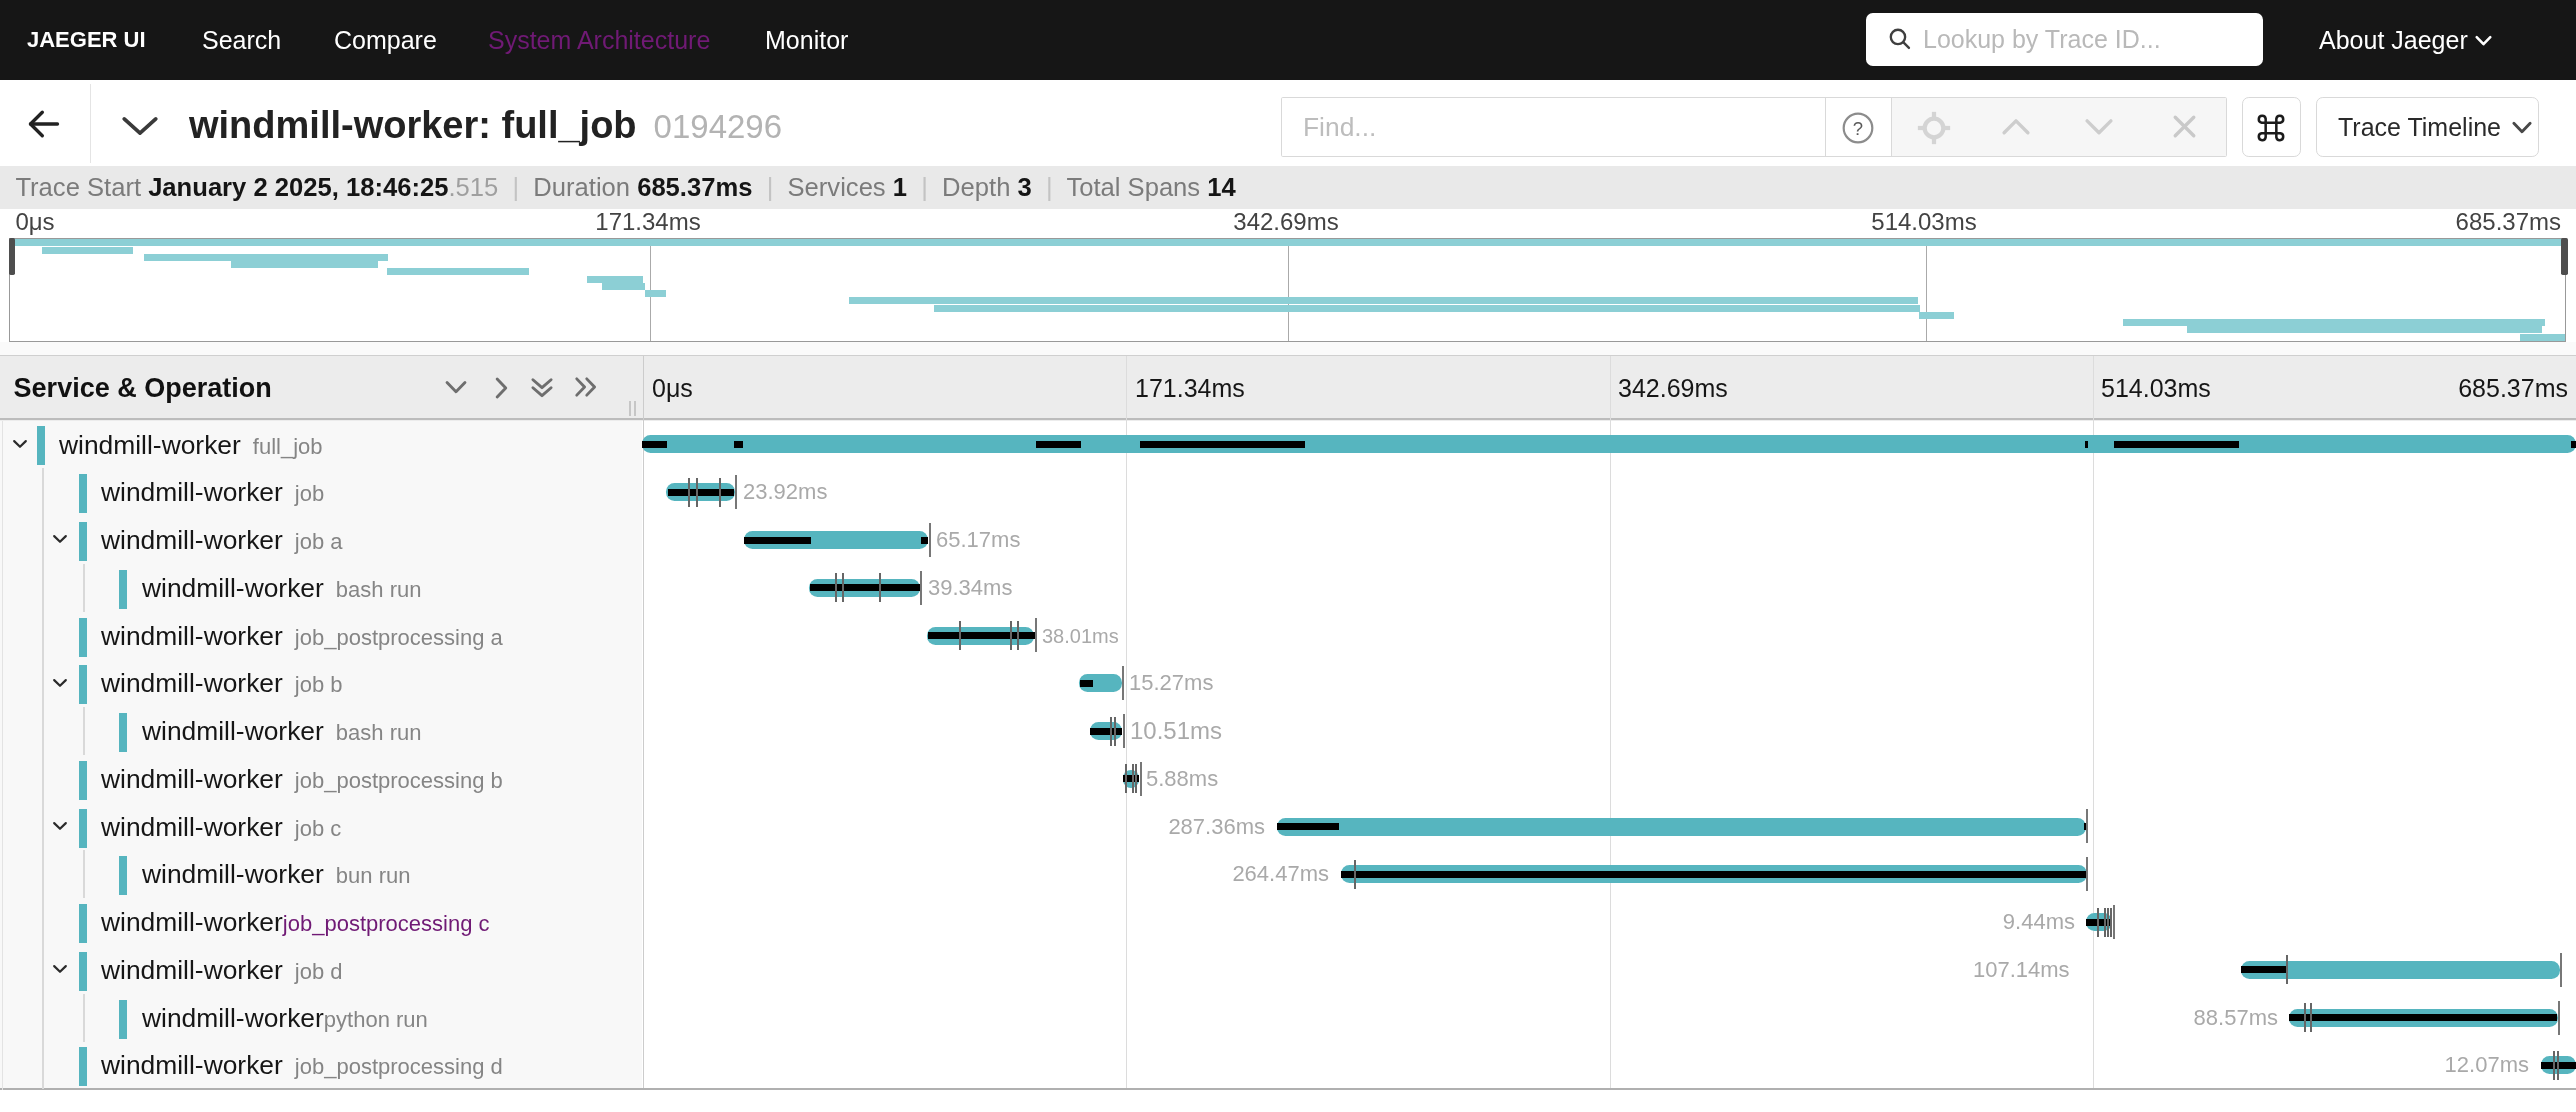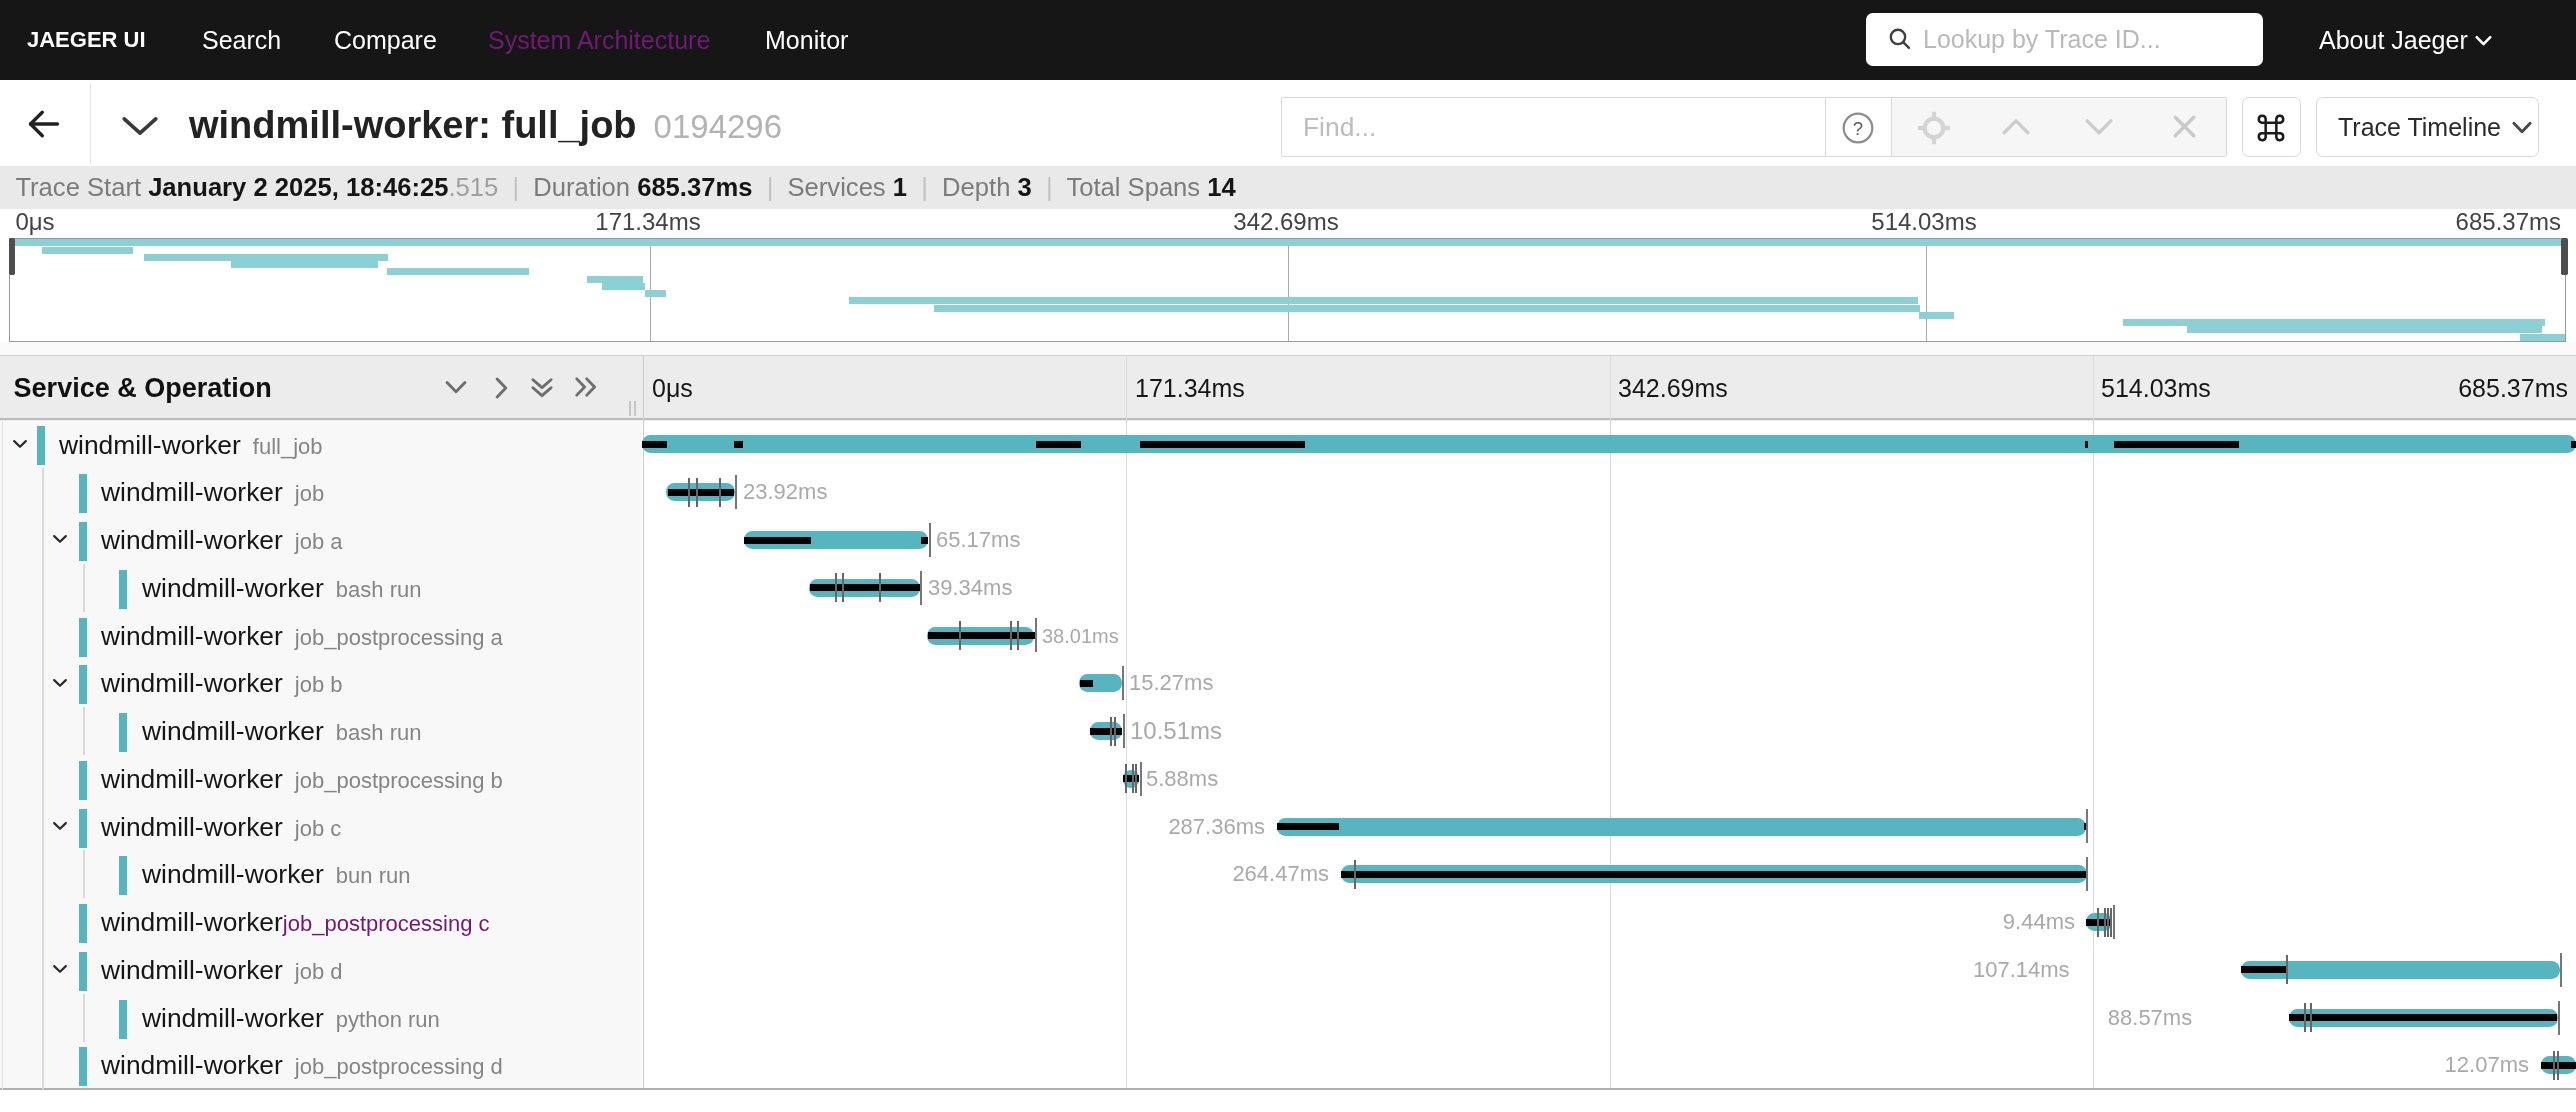--- a/index.html
+++ b/index.html
@@ -245,26 +245,26 @@
     <polyline points="2.6,4.8 9.5,11.52 16.4,4.8" fill="none" stroke="#2b2b2b" stroke-width="2.6" stroke-linecap="round" stroke-linejoin="round"></polyline>
   </svg>
 <div class="abs" style="left:79px;top:952px;width:7.7px;height:39px;background:#56b5bf"></div>
 <div class="abs" style="left:101px;top:946px;height:48px;line-height:48px;font-size:26.4px;color:#161616;white-space:nowrap">windmill-worker<span style="font-size:22px;color:#858585;margin-left:12px">job d</span></div>
 <div class="abs" style="left:2241px;top:961px;width:319px;height:18px;background:#56b5bf;border-radius:8.5px"></div>
 <div class="abs" style="left:2241px;top:966px;width:47px;height:6.8px;background:#000"></div>
 <div class="abs" style="left:2286px;top:955px;width:1.7px;height:29px;background:#666"></div>
 <div class="abs" style="left:2560px;top:953px;width:1.7px;height:34px;background:#777"></div>
 <div class="abs" style="left:1973px;width:256px;text-align:left;top:946px;height:48px;line-height:48px;font-size:22px;color:#a9a9a9">107.14ms</div>
 <div class="abs" style="left:119px;top:1000px;width:7.7px;height:39px;background:#56b5bf"></div>
-<div class="abs" style="left:142px;top:994px;height:48px;line-height:48px;font-size:26.4px;color:#161616;white-space:nowrap">windmill-worker<span style="font-size:22px;color:#858585;margin-left:12px">python run</span></div>
+<div class="abs" style="left:142px;top:994px;height:48px;line-height:48px;font-size:26.4px;color:#161616;white-space:nowrap">windmill-worker<span style="font-size:22px;color:#858585;">python run</span></div>
 <div class="abs" style="left:2289px;top:1009px;width:269px;height:18px;background:#56b5bf;border-radius:8.5px"></div>
 <div class="abs" style="left:2289px;top:1014px;width:268px;height:6.8px;background:#000"></div>
 <div class="abs" style="left:2304px;top:1003px;width:1.7px;height:29px;background:#666"></div>
 <div class="abs" style="left:2310px;top:1003px;width:1.7px;height:29px;background:#666"></div>
 <div class="abs" style="left:2558px;top:1001px;width:1.7px;height:34px;background:#777"></div>
-<div class="abs" style="left:2022px;width:256px;text-align:center;top:994px;height:48px;line-height:48px;font-size:22px;color:#a9a9a9">88.57ms</div>
+<div class="abs" style="left:2022px;width:256px;text-align:right;top:994px;height:48px;line-height:48px;font-size:22px;color:#a9a9a9">88.57ms</div>
 <div class="abs" style="left:79px;top:1047px;width:7.7px;height:39px;background:#56b5bf"></div>
 <div class="abs" style="left:101px;top:1041px;height:48px;line-height:48px;font-size:26.4px;color:#161616;white-space:nowrap">windmill-worker<span style="font-size:22px;color:#858585;margin-left:12px">job_postprocessing d</span></div>
 <div class="abs" style="left:2541px;top:1056px;width:35px;height:18px;background:#56b5bf;border-radius:8.5px"></div>
 <div class="abs" style="left:2541px;top:1062px;width:35px;height:6.8px;background:#000"></div>
 <div class="abs" style="left:2553px;top:1051px;width:1.7px;height:29px;background:#666"></div>
 <div class="abs" style="left:2557px;top:1051px;width:1.7px;height:29px;background:#666"></div>
 <div class="abs" style="left:2273px;width:256px;text-align:right;top:1041px;height:48px;line-height:48px;font-size:22px;color:#a9a9a9">12.07ms</div>
 
 </body></html>

